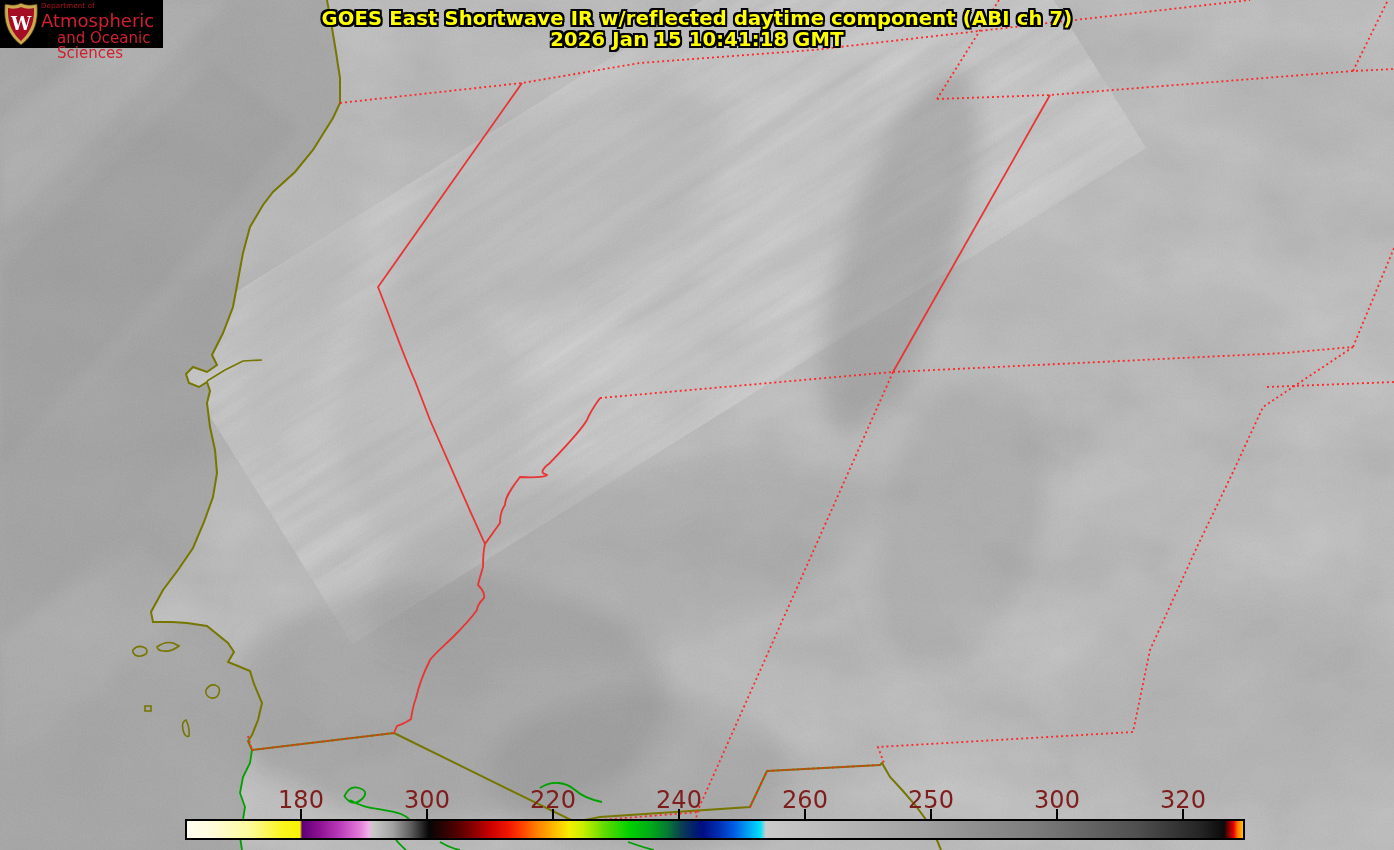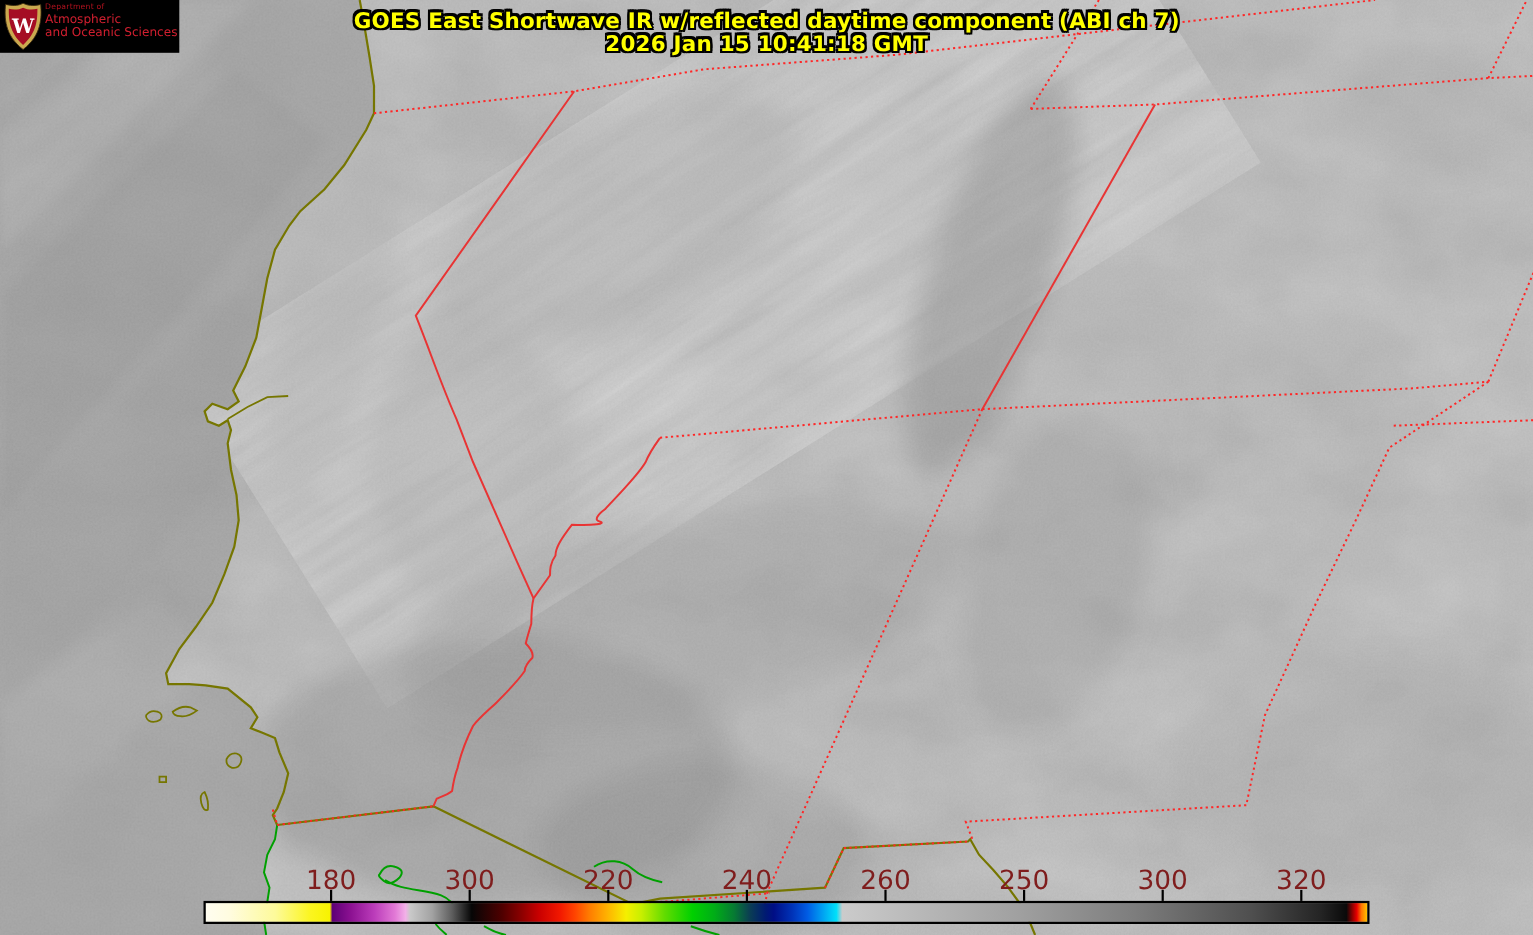--- a/index.html
+++ b/index.html
@@ -15,22 +15,22 @@
   .isl{fill:none;stroke:var(--coast_olive,#767600);stroke-width:1.6;}
   .green{fill:none;stroke:var(--river_green,#00a000);stroke-width:1.8;}
   .red-solid{fill:none;stroke:var(--red_solid,#e83434);stroke-width:1.8;}
   .red-dot{fill:none;stroke:var(--red_dotted,#ff2626);stroke-width:1.8;stroke-dasharray:2 3;}
 
   
   .logo{position:absolute;left:0;top:0;width:163px;height:48px;background:var(--logo_bg,#000);}
   .logo .crest{position:absolute;left:3px;top:2px;}
   .logo .txt{position:absolute;left:41px;top:3px;color:var(--logo_red,#d11f2f);line-height:1;}
   .logo .dept{font-size:7px;letter-spacing:.2px;margin-bottom:2px;color:#b5121f;}
-  .logo .l1{font-size:11px;margin-bottom:1px;}
-  .logo .l2{font-size:11px;}
+  .logo .l1{font-size:18px;margin-bottom:1px;}
+  .logo .l2{font-size:15px;margin-left:16px;}
 
   
   .title-line{
     position:absolute;left:0;width:100%;text-align:center;
     color:var(--title_yellow,#ffff00);font-weight:bold;font-size:19.5px;letter-spacing:.2px;
     text-shadow:-2px -2px 0 #000,2px -2px 0 #000,-2px 2px 0 #000,2px 2px 0 #000,
                 -2px 0 0 #000,2px 0 0 #000,0 -2px 0 #000,0 2px 0 #000;
   }
   .title-1{top:7px;}
   .title-2{top:28px;}

